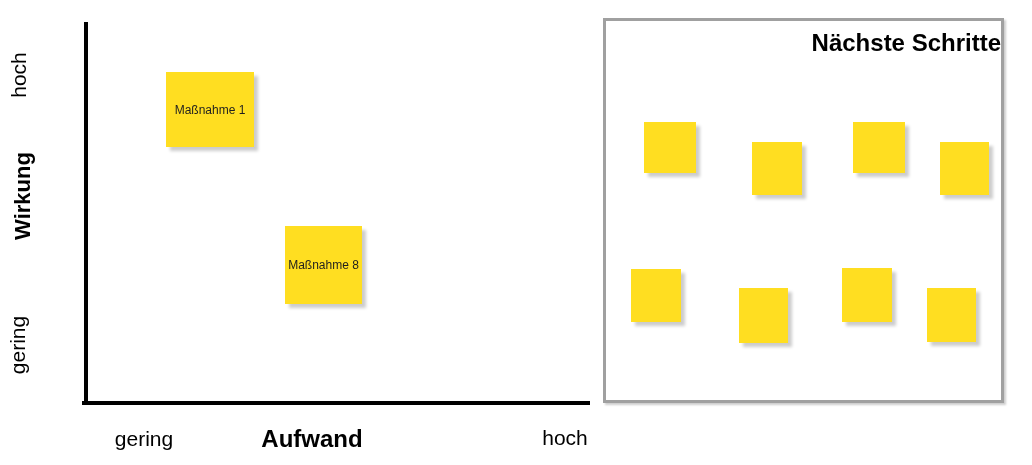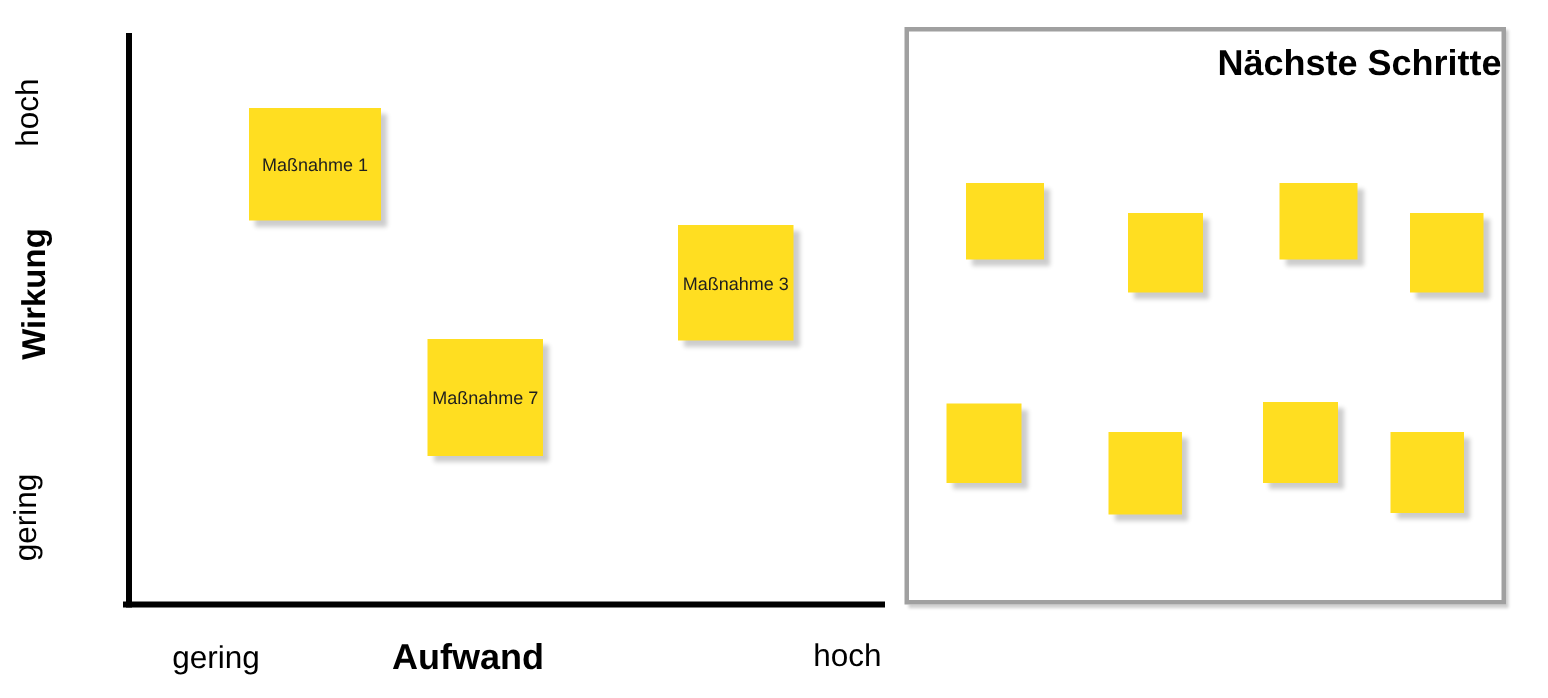--- a/index.html
+++ b/index.html
@@ -90,25 +90,22 @@
   <div class="x-label bold" style="left:232px;top:424px;">
     <span>Aufwand</span>
   </div>
   <div class="x-label" style="left:485px;top:423px;">
     <span>hoch</span>
   </div>
 
   <div class="note" style="left: 122px; top: 72px; width: 88px; height: 75px; margin-left: 44px;">
     <span>Maßnahme 1</span>
   </div>
-  <div class="note" style="left: 452px; top: 150px; width: 77px; height: 77px;">
-    <span>Maßnahme 3</span>
-  </div>
   <div class="note" style="left: 285px; top: 226px; width: 77px; height: 78px;">
-    <span>Maßnahme 7</span>
+    <span>Maßnahme 8</span>
   </div>
 
   <div class="next-steps">
     <div class="ns-title">Nächste Schritte</div>
 
     <div class="note" style="left: 38px; top: 101px; width: 52px; height: 51px;"></div>
     <div class="note" style="left: 146px; top: 121px; width: 50px; height: 53px;"></div>
     <div class="note" style="left: 247px; top: 101px; width: 52px; height: 51px;"></div>
     <div class="note" style="left: 334px; top: 121px; width: 49px; height: 53px;"></div>
     <div class="note" style="left: 25px; top: 248px; width: 50px; height: 53px;"></div>

